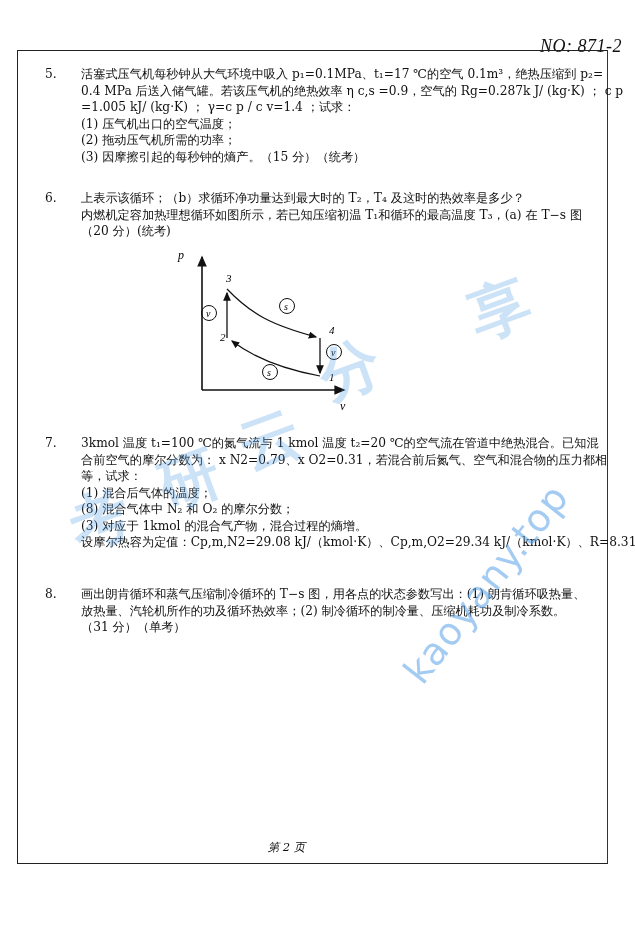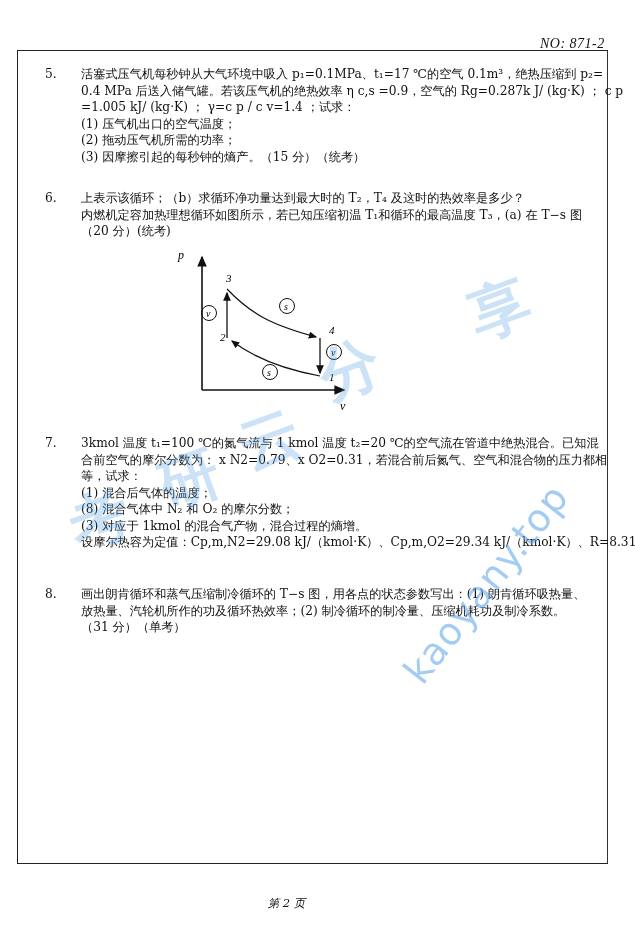--- a/index.html
+++ b/index.html
@@ -1,26 +1,26 @@
 <!DOCTYPE html>
 <html><head>
 <meta charset="utf-8">
 <style>
   html, body { margin:0; padding:0; background:#ffffff; }
   body { width:635px; height:927px; position:relative; overflow:hidden;
          font-family:"DejaVu Serif","Liberation Serif",serif; color:#111; }
-  .hdr-code { position:absolute; left:540px; top:36px; font-size:14px; font-style:italic;
+  .hdr-code { position:absolute; left:540px; top:36px; font-size:18px; font-style:italic;
               font-family:"Liberation Serif",serif; letter-spacing:0.5px;text-align:right; }
   .frame { position:absolute; left:17px; top:50px; width:591px; height:814px;
            border:1.5px solid #222; border-right-color:#333; box-sizing:border-box; }
   .q { position:absolute; left:45px; font-size:12.2px; line-height:16.5px; }
   .q .num { position:absolute; left:0; top:0; width:20px; }
   .q .body { position:absolute; left:36px; top:0; width:560px; }
   .line { white-space:nowrap; display:block; height:16.5px; }
-  .footer { position:absolute; left:0; width:573px; top:896px; text-align:center;
+  .footer { position:absolute; left:0; width:573px; top:840px; text-align:center;
             font-size:11.5px; font-style:italic; }
   .diagram { position:absolute; left:172px; top:245px; width:180px; height:170px; }
   .watermark { position:absolute; color:#7fb5ea; opacity:0.65; pointer-events:none;
                font-family:"DejaVu Sans",sans-serif; }
   .wm-url { left:345px; top:470px; font-size:38px; transform:rotate(-52deg); transform-origin:left top;
             color:#5aa3e8; opacity:0.55; letter-spacing:1px; }
   .wm-brush { font-size:60px; opacity:0.28; color:#4a9ae6; font-family:"DejaVu Serif",serif; font-weight:bold; }
 </style>
 </head>
 <body>

